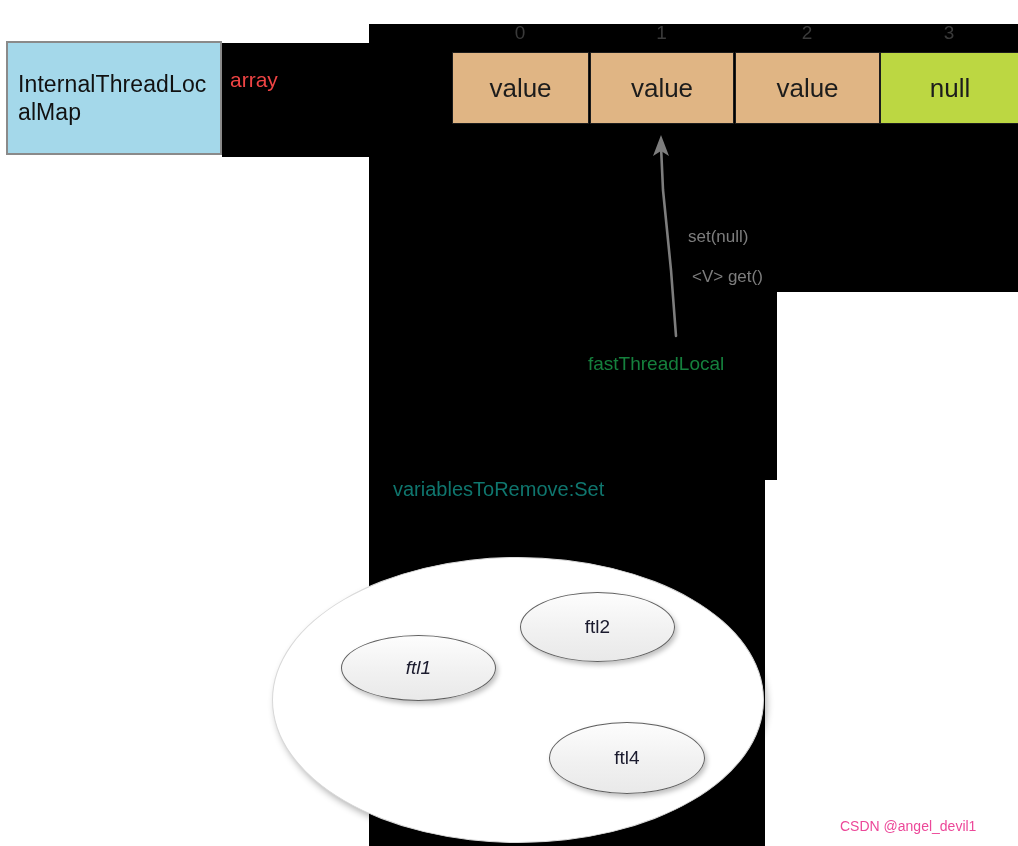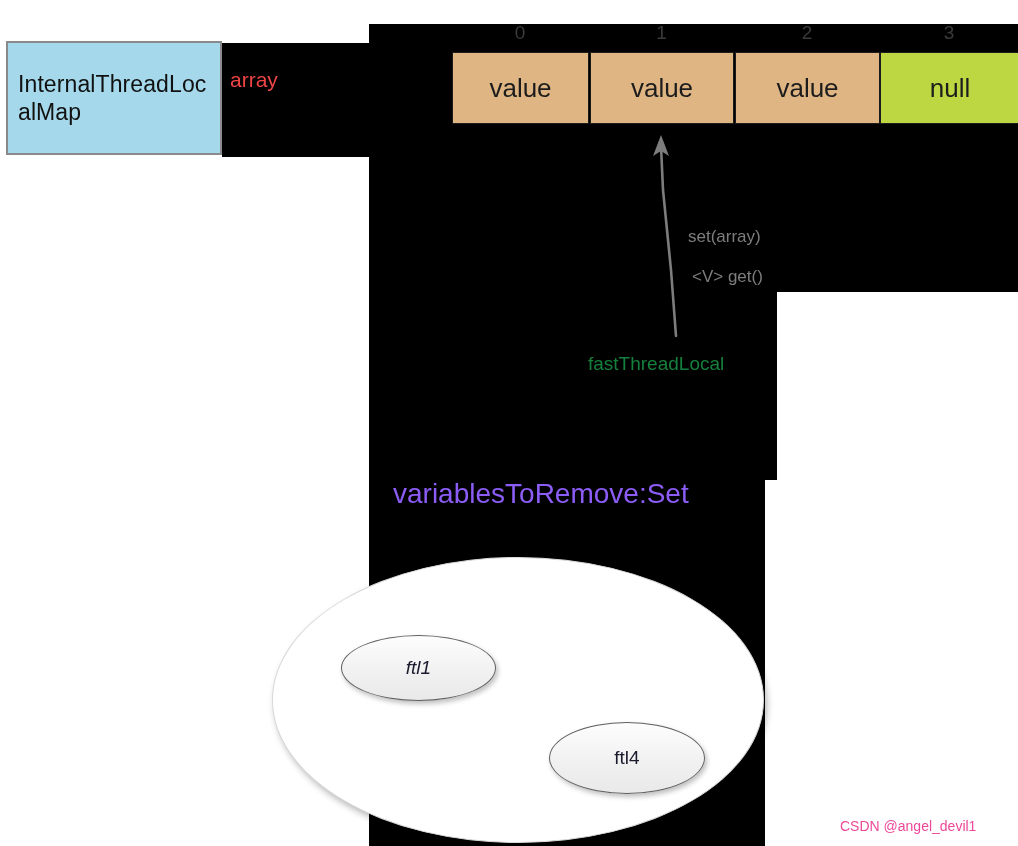--- a/index.html
+++ b/index.html
@@ -100,22 +100,22 @@
     left: 588px;
     top: 353px;
     font-size: 19px;
     color: #15803d;
   }
 
   #set-title {
     position: absolute;
     left: 393px;
     top: 478px;
-    font-size: 28px;
-    color: #8b5cf6;
+    font-size: 20px;
+    color: #0f766e;
   }
 
   
   #set-ellipse {
     position: absolute;
     left: 272px;
     top: 557px;
     width: 492px;
     height: 286px;
     background: #ffffff;
@@ -179,26 +179,27 @@
   <div class="cell" style="left:452px; width:137px; background:#e0b584;">value</div>
   <div class="cell" style="left:590px; width:144px; background:#e0b584;">value</div>
   <div class="cell" style="left:735px; width:145px; background:#e0b584;">value</div>
   <div class="cell" style="left:880px; width:140px; background:#bcd742;">null</div>
 
   <svg id="arrow-svg" viewBox="0 0 1018 846">
     <path d="M 676 336 L 671 270 L 663 190 L 661 146" stroke="#7d7d7d" stroke-width="2.6" fill="none" stroke-linecap="round"></path>
     <polygon points="661,135 653,156 661,151 669,156" fill="#7d7d7d"></polygon>
   </svg>
 
-  <div class="method-label" id="set-label">set(array)</div>
+  <div class="method-label" id="set-label">set(null)</div>
   <div class="method-label" id="get-label">&lt;V&gt; get()</div>
 
   <div id="ftl-label">fastThreadLocal</div>
 
   <div id="set-title">variablesToRemove:Set</div>
 
   <div id="set-ellipse"></div>
   <div class="ftl" id="ftl1">ftl1</div>
+  <div class="ftl" id="ftl2">ftl2</div>
   <div class="ftl" id="ftl4">ftl4</div>
 
   <div id="watermark">CSDN @angel_devil1</div>
 
 </div>
 
 </body></html>

